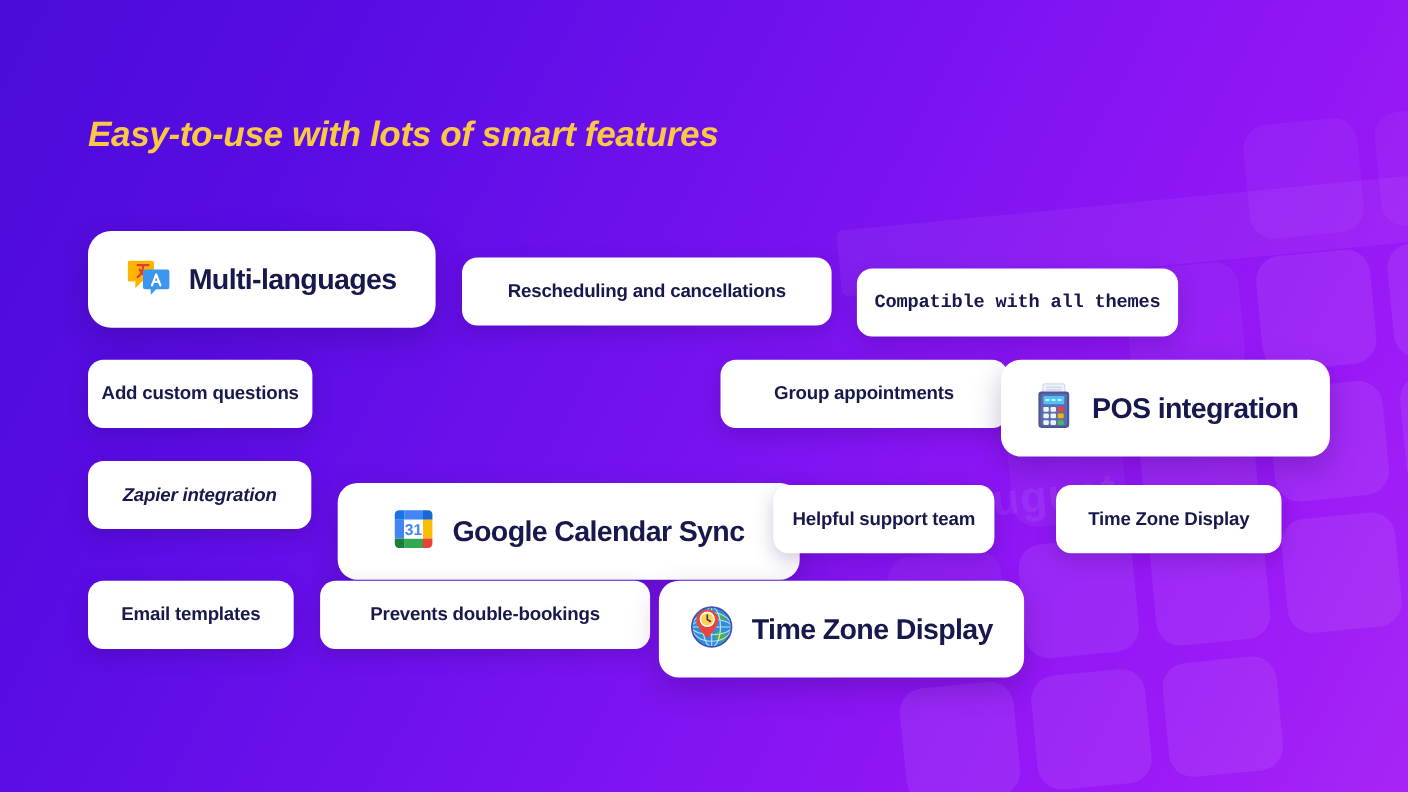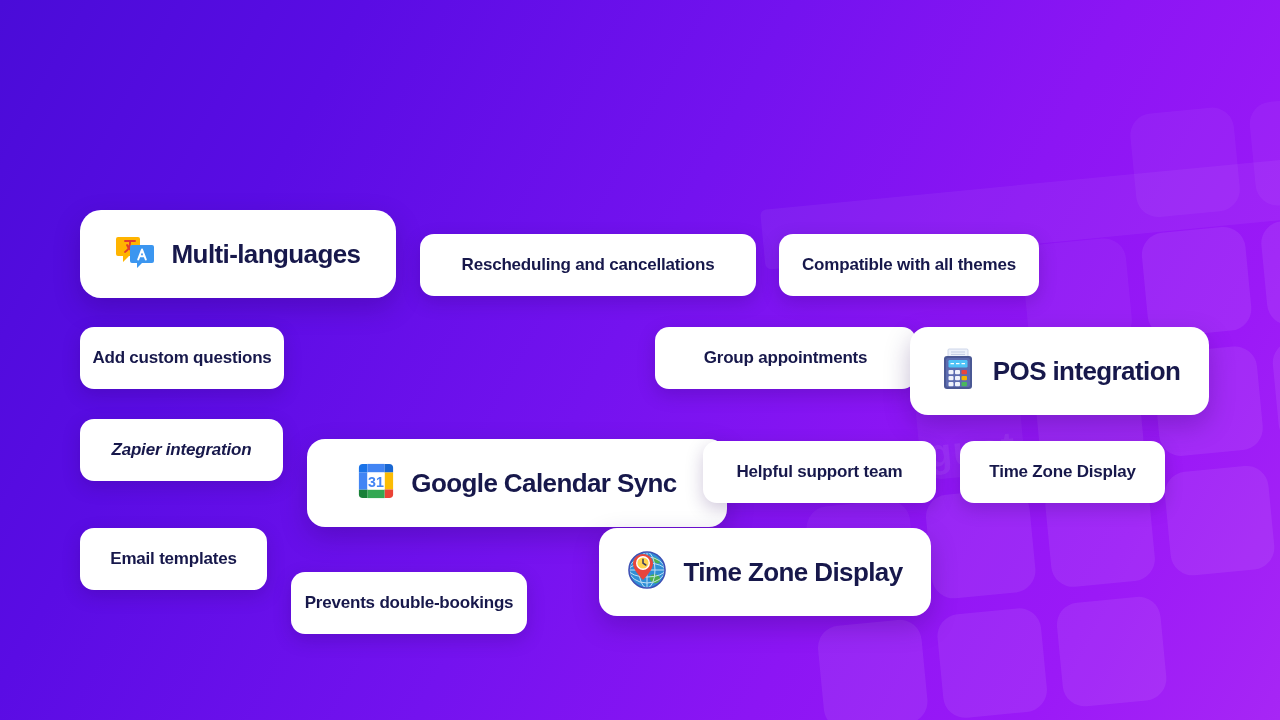--- a/index.html
+++ b/index.html
@@ -113,34 +113,34 @@
     gap: 16px;
     box-shadow: 0 10px 26px rgba(40,0,90,0.26);
   }
   .card.featured .label { font-size: 26px; letter-spacing: -0.6px; }
 
   .fx-icon { flex: 0 0 auto; display: block; }
 
   
   #c-multilang      { left: 80px;  top: 210px; width: 316px; border-radius: 21px; }
   #c-resched        { left: 420px; top: 234px; width: 336px; }
-  #c-themes         { left: 779px; top: 234px; width: 260px; }
+  #c-themes         { left: 779px; top: 244px; width: 292px; font-family: Liberation Mono, monospace; }
 
   #c-customq        { left: 80px;  top: 327px; width: 204px; }
   #c-branding       { left: 349px; top: 327px; width: 282px; }
   #c-groupappt      { left: 655px; top: 327px; width: 261px; }
   #c-pos            { left: 910px; top: 327px; width: 299px; }
 
   #c-zapier         { left: 80px;  top: 419px; width: 203px; font-style: italic; }
   #c-gcal           { left: 307px; top: 439px; width: 420px; }
-  #c-support        { left: 703px; top: 441px; width: 233px; }
+  #c-support        { left: 703px; top: 441px; width: 201px; }
   #c-timezone-s     { left: 960px; top: 441px; width: 205px; }
 
   #c-email          { left: 80px;  top: 528px; width: 187px; }
-  #c-doublebook     { left: 291px; top: 528px; width: 236px; margin-top: 44px; }
+  #c-doublebook     { left: 291px; top: 528px; width: 300px; }
   #c-timezone-f     { left: 599px; top: 528px; width: 332px; }
   #c-sticky         { left: 955px; top: 528px; width: 240px; }
 </style>
 </head>
 <body>
 
 <div id="stage">
 
   <div id="bg-grid">
     <div class="cell none"></div>
@@ -163,20 +163,21 @@
       <div class="cell"></div>
       <div class="cell"></div>
     <div class="cell"></div>
       <div class="cell"></div>
       <div class="cell"></div>
       <div class="cell"></div>
   </div>
   <div id="bg-strip"></div>
   <div id="bg-month">August</div>
 
+  <h1 id="heading">Easy-to-use with lots of smart features</h1>
 
   <div class="card featured" id="c-multilang">
     <span class="fx-icon">
       <svg width="40" height="40" viewBox="0 0 40 40" aria-hidden="true">
         <path d="M2 5 h20 a2 2 0 0 1 2 2 v15 a2 2 0 0 1 -2 2 h-9 l-6 6 v-6 h-5 a2 2 0 0 1 -2 -2 v-15 a2 2 0 0 1 2 -2 z" fill="#ffb400"></path>
         <path d="M9 9 h10 M14 9 v2 c0 4 -2 7 -5 9 M11 13 c1.6 3.6 4 5.6 7 6.6" stroke="#e23a2e" stroke-width="1.9" fill="none" stroke-linecap="round"></path>
         <path d="M16 13 h20 a2 2 0 0 1 2 2 v14 a2 2 0 0 1 -2 2 h-10 l-5 5 v-5 h-5 a2 2 0 0 1 -2 -2 v-14 a2 2 0 0 1 2 -2 z" fill="#3b96f0"></path>
         <path d="M22.2 27.5 L26 17.5 L29.8 27.5 M23.6 24.2 h4.8" stroke="#ffffff" stroke-width="2" fill="none" stroke-linecap="round" stroke-linejoin="round"></path>
       </svg>
     </span>

